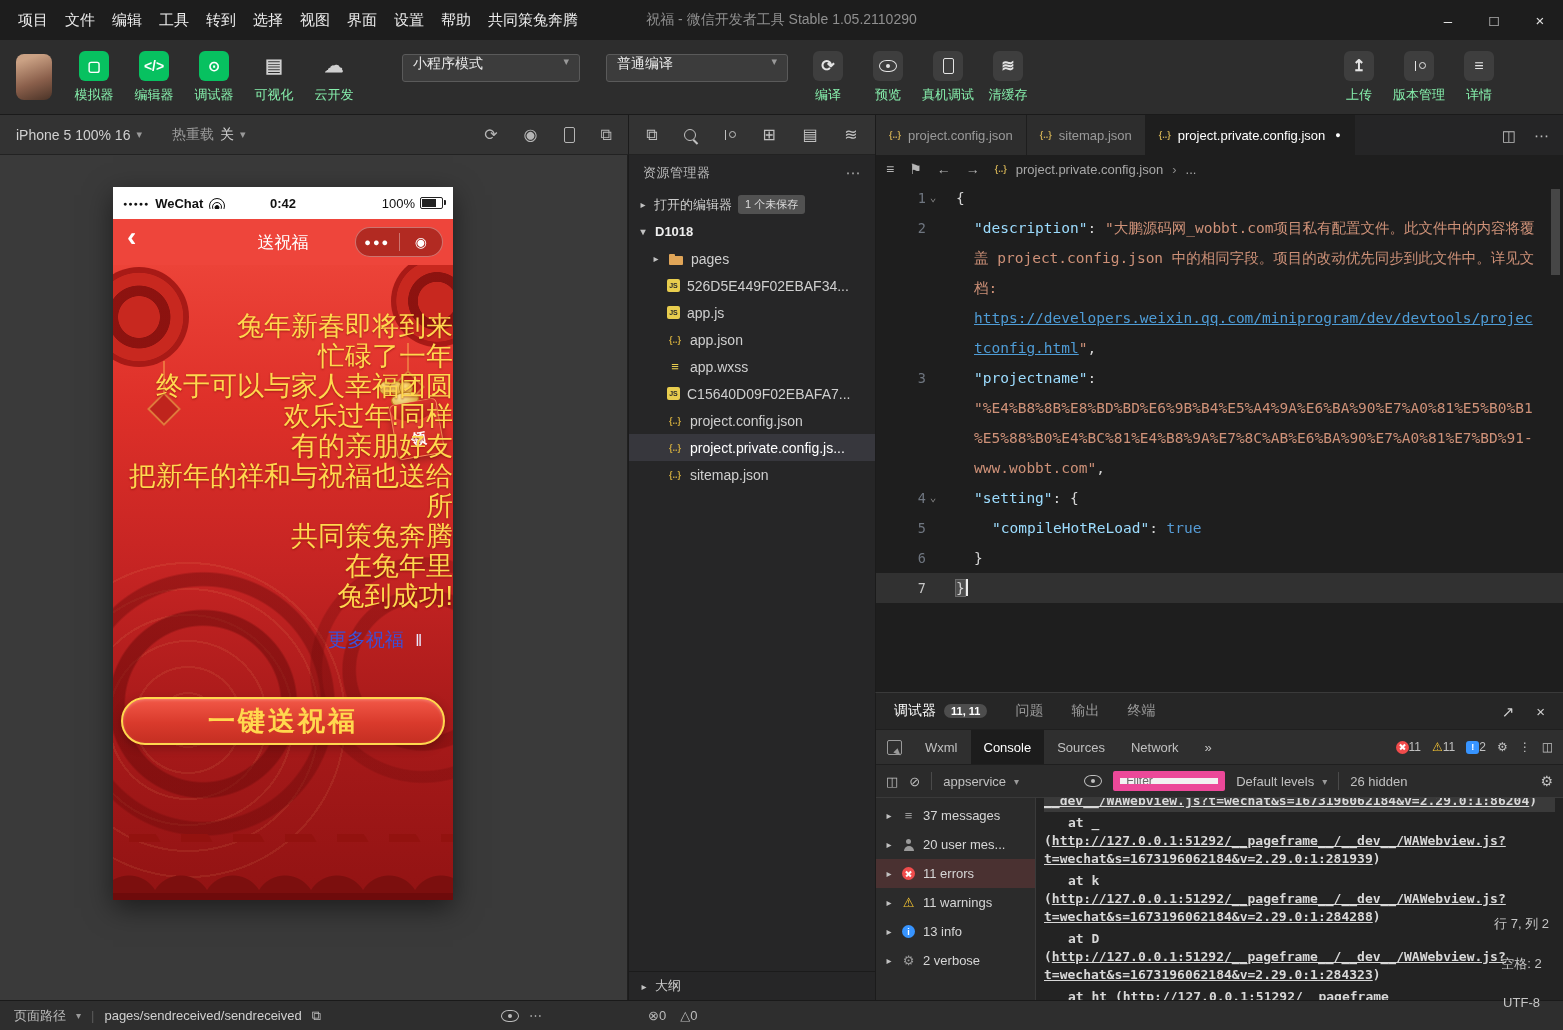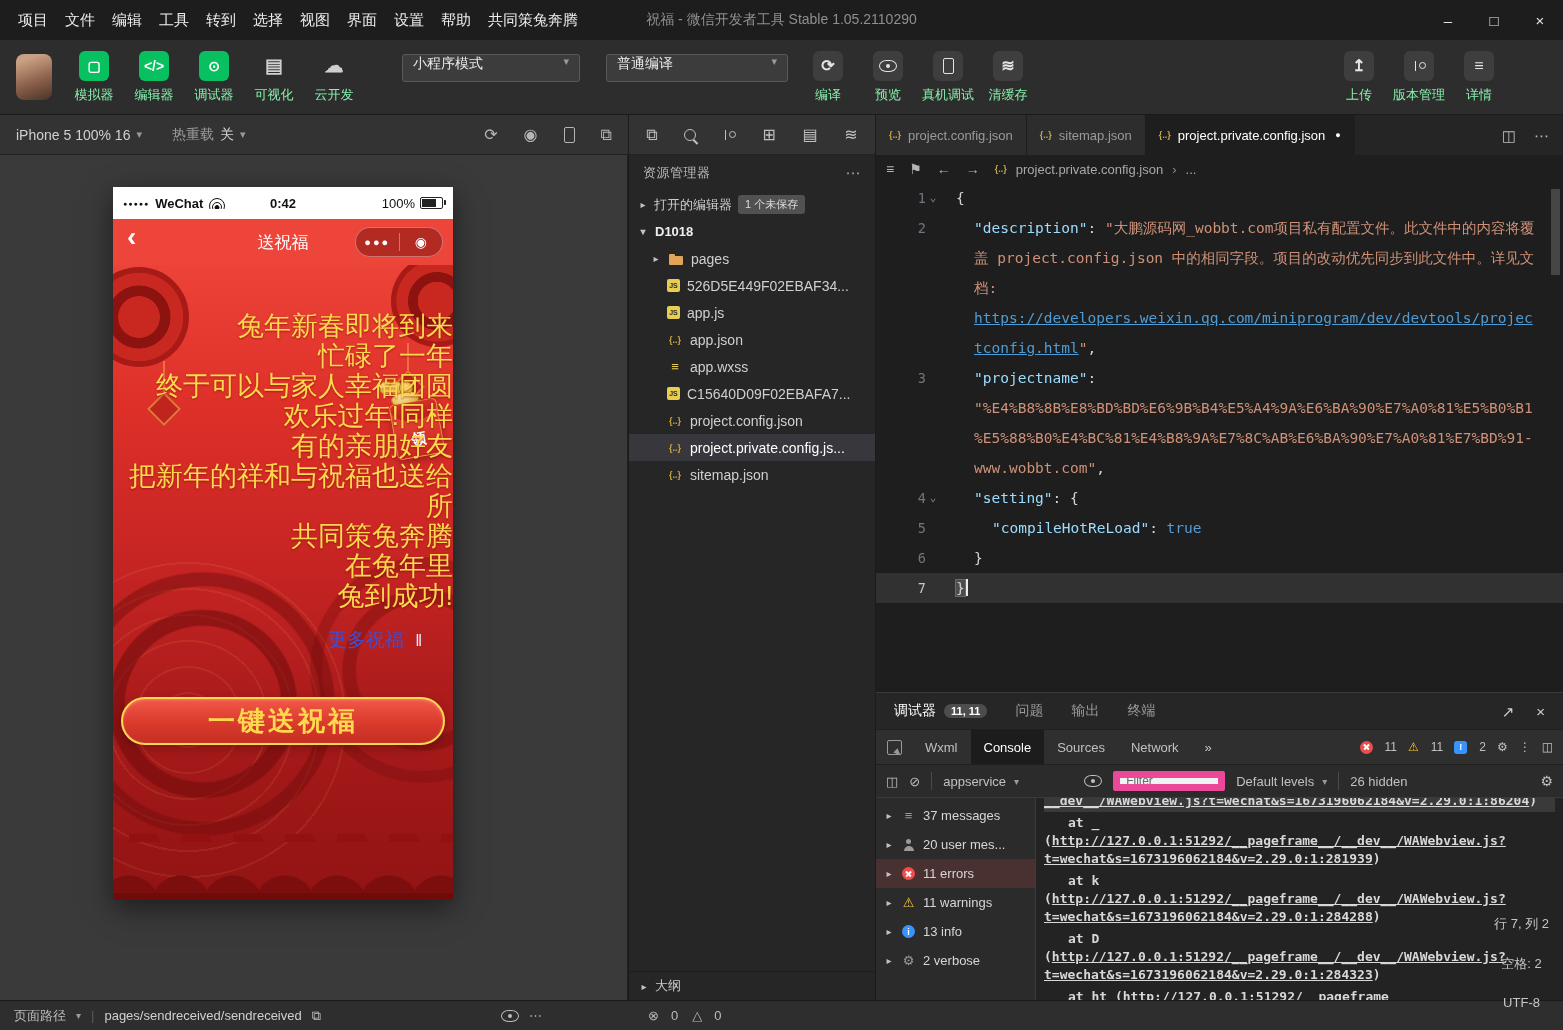--- a/index.html
+++ b/index.html
@@ -139,21 +139,21 @@
   .dbg-tab.active{color:#fff;}
   .dbg-badge{background:#4d4d4d;border-radius:8px;padding:1px 7px;font-size:11px;color:#fff;font-weight:bold;}
   .dbg-right{margin-left:auto;display:flex;gap:22px;color:#cfcfcf;font-size:15px;}
   .dt-tabs{height:34px;flex:none;background:#2f2f2f;border-top:1px solid #1f1f1f;border-bottom:1px solid #1f1f1f;display:flex;align-items:center;font-size:13px;color:#c0c0c0;}
   .inspectico{display:inline-block;width:13px;height:13px;border:1.5px solid currentColor;border-radius:2px;position:relative;}
   .inspectico::after{content:"";position:absolute;right:-3px;bottom:-3px;border:3px solid rgba(0,0,0,0);border-left:7px solid currentColor;transform:rotate(45deg);}
   .dt-inspect{width:36px;display:flex;justify-content:center;color:#9a9a9a;}
   .dt-tab{padding:0 13px;height:100%;display:flex;align-items:center;}
   .dt-tab.active{background:#1c1c1c;color:#fff;}
   .dt-right{margin-left:auto;display:flex;align-items:center;gap:11px;padding-right:10px;font-size:12px;color:#c0c0c0;}
-  .cnt{display:flex;align-items:center;gap:12px;}
+  .cnt{display:flex;align-items:center;gap:0;}
   .errico{width:13px;height:13px;flex:none;border-radius:50%;background:#f14c4c;position:relative;display:inline-block;}
   .errico::before,.errico::after{content:"";position:absolute;left:3px;right:3px;top:5.6px;height:1.7px;background:#fff;}
   .errico::before{transform:rotate(45deg);}
   .errico::after{transform:rotate(-45deg);}
   .warn-col{color:#fc3;}
   .infoico{width:13px;height:13px;flex:none;border-radius:50%;background:#3794ff;color:#fff;display:inline-flex;align-items:center;justify-content:center;}
   .infoico::after{content:"i";font-size:9px;font-weight:bold;}
   .issueico{width:13px;height:13px;flex:none;border-radius:3px;background:#3794ff;color:#fff;display:inline-flex;align-items:center;justify-content:center;}
   .issueico::after{content:"!";font-size:9px;font-weight:bold;}
   .con-toolbar{height:32px;flex:none;display:flex;align-items:center;gap:11px;padding:0 10px;border-bottom:1px solid #3a3a3a;background:#2b2b2b;font-size:13px;color:#c0c0c0;}

